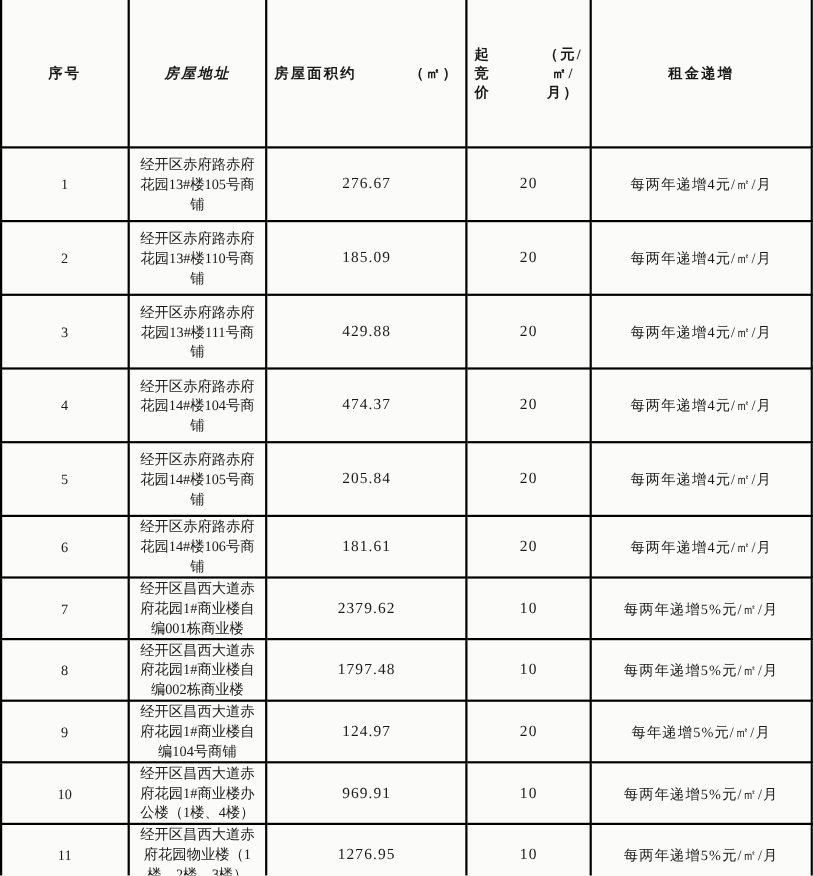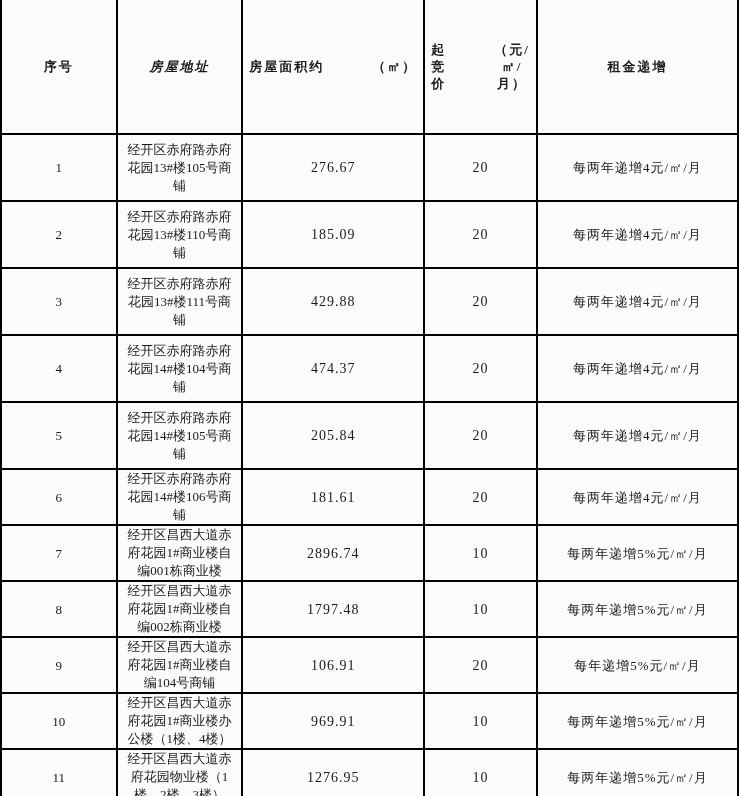--- a/index.html
+++ b/index.html
@@ -130,35 +130,35 @@
         <tr>
     <td class="c-index">6</td>
     <td class="c-address">经开区赤府路赤府花园14#楼106号商铺</td>
     <td class="c-area">181.61</td>
     <td class="c-price">20</td>
     <td class="c-rent">每两年递增4元/㎡/月</td>
   </tr>
         <tr>
     <td class="c-index">7</td>
     <td class="c-address">经开区昌西大道赤府花园1#商业楼自编001栋商业楼</td>
-    <td class="c-area">2896.74</td>
+    <td class="c-area">2379.62</td>
     <td class="c-price">10</td>
     <td class="c-rent">每两年递增5%元/㎡/月</td>
   </tr>
         <tr>
     <td class="c-index">8</td>
     <td class="c-address">经开区昌西大道赤府花园1#商业楼自编002栋商业楼</td>
     <td class="c-area">1797.48</td>
     <td class="c-price">10</td>
     <td class="c-rent">每两年递增5%元/㎡/月</td>
   </tr>
         <tr>
     <td class="c-index">9</td>
     <td class="c-address">经开区昌西大道赤府花园1#商业楼自编104号商铺</td>
-    <td class="c-area">106.91</td>
+    <td class="c-area">124.97</td>
     <td class="c-price">20</td>
     <td class="c-rent">每年递增5%元/㎡/月</td>
   </tr>
         <tr>
     <td class="c-index">10</td>
     <td class="c-address">经开区昌西大道赤府花园1#商业楼办公楼（1楼、4楼）</td>
     <td class="c-area">969.91</td>
     <td class="c-price">10</td>
     <td class="c-rent">每两年递增5%元/㎡/月</td>
   </tr>

